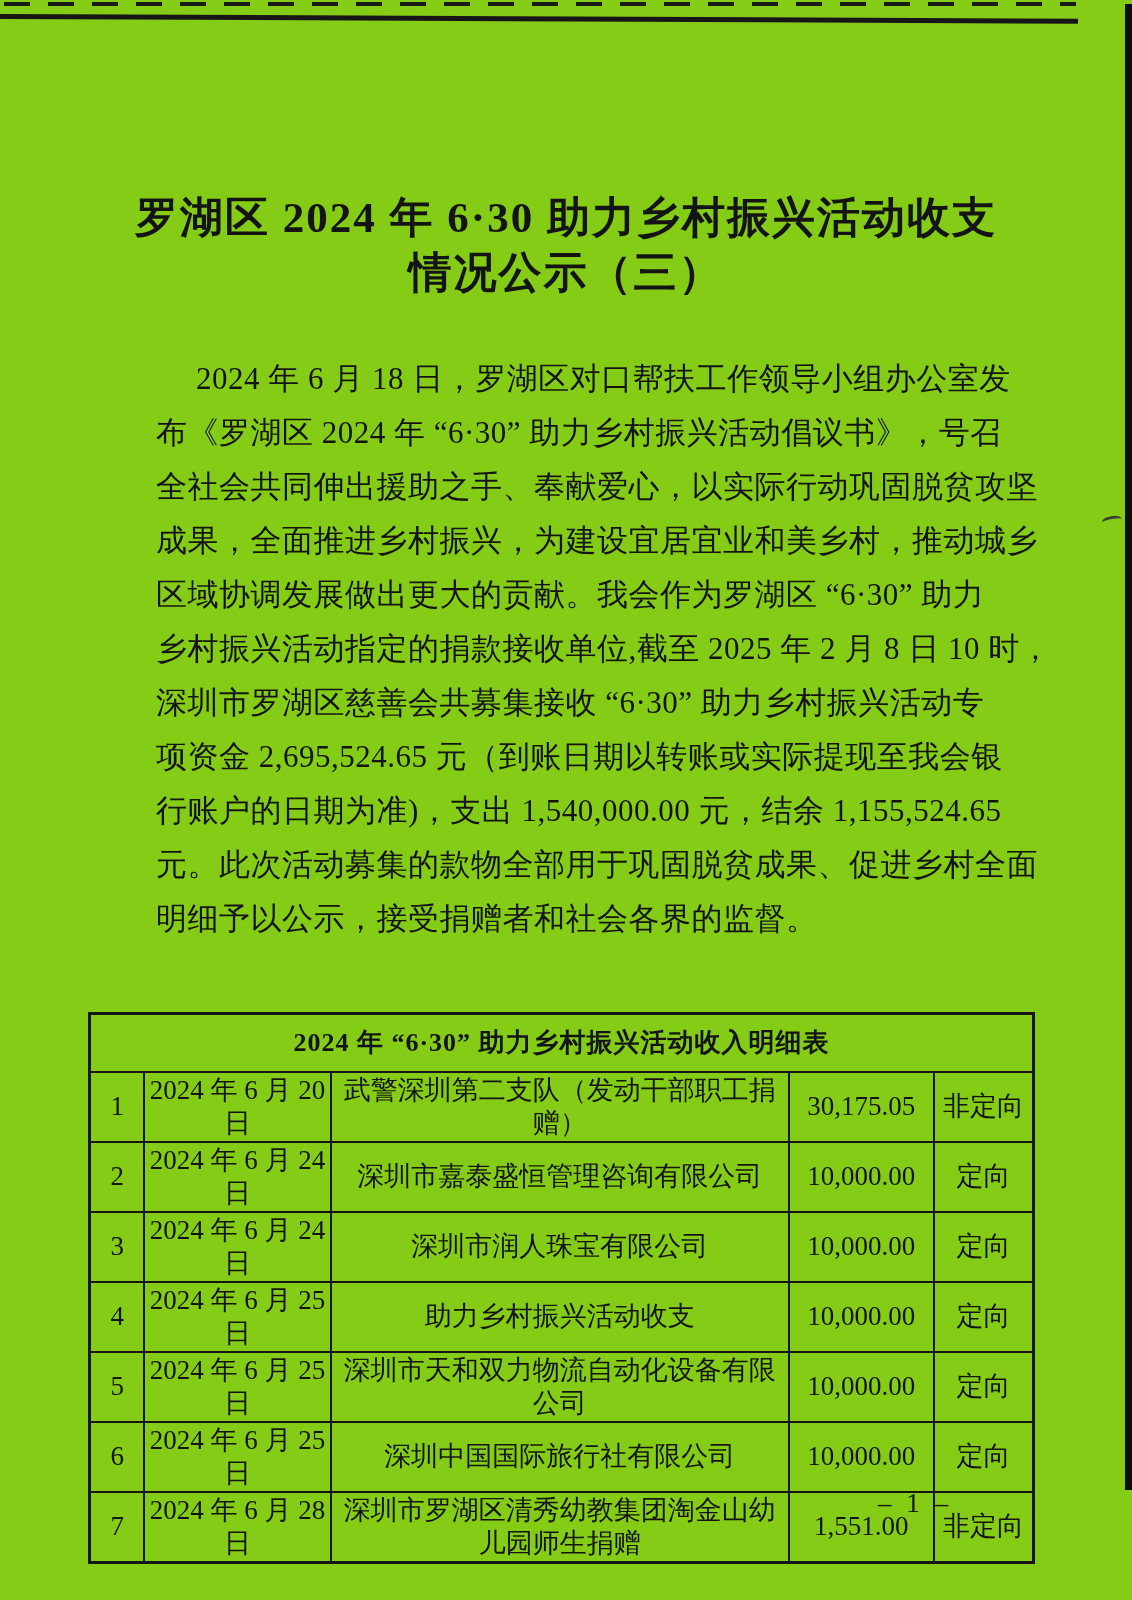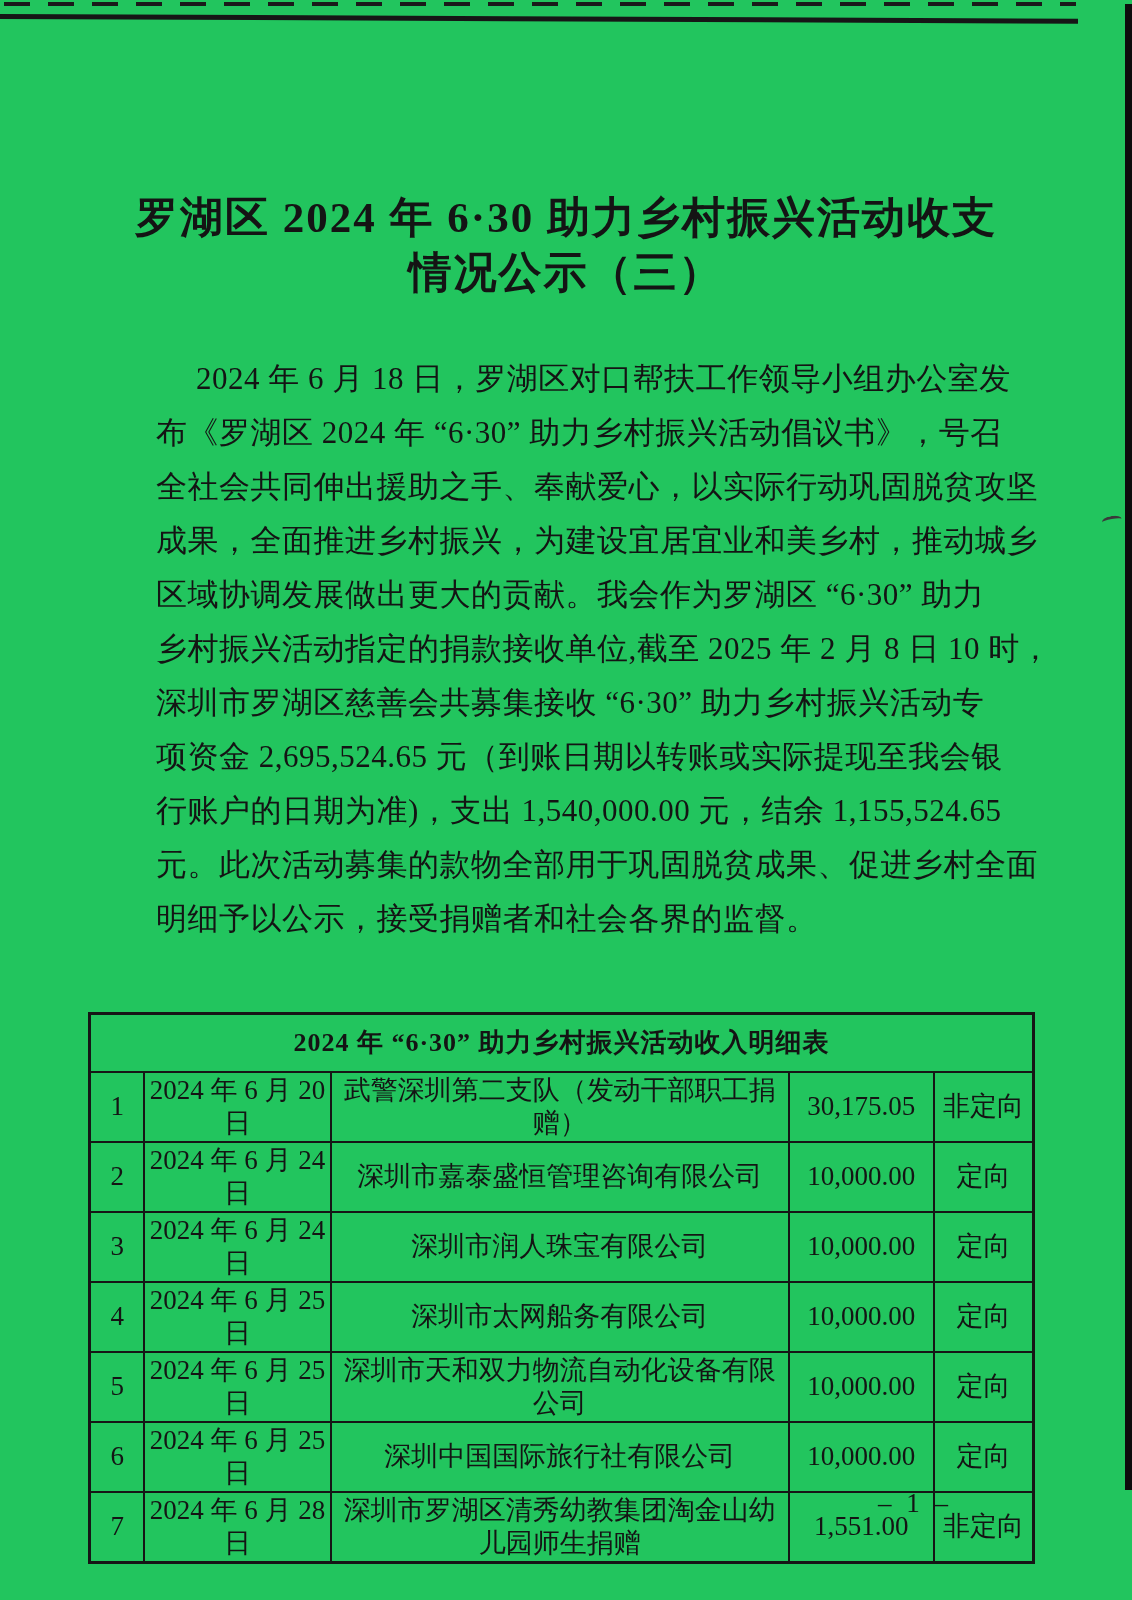--- a/index.html
+++ b/index.html
@@ -1,20 +1,20 @@
 <!DOCTYPE html>
 <html><head>
 <meta charset="utf-8">
 <style>
   * { margin:0; padding:0; box-sizing:border-box; }
   html,body { background:#e8e8e8; }
   .page {
     position:relative;
     width:1132px; height:1600px;
-    background:#22c55e;
+    background:#84cc16;
     font-family:"Liberation Serif", serif;
     color:#141414;
     overflow:hidden;
   }
   
   .scan-top-dots {
     position:absolute; top:2px; left:4px; width:1072px; height:4px;
     background:repeating-linear-gradient(90deg,#1a1a1a 0 26px,transparent 26px 44px);
   }
   .scan-top-line {
@@ -126,21 +126,21 @@
         <tr>
           <td>3</td>
           <td>2024 年 6 月 24 日</td>
           <td>深圳市润人珠宝有限公司</td>
           <td>10,000.00</td>
           <td>定向</td>
         </tr>
         <tr>
           <td>4</td>
           <td>2024 年 6 月 25 日</td>
-          <td>深圳市太网船务有限公司</td>
+          <td>助力乡村振兴活动收支</td>
           <td>10,000.00</td>
           <td>定向</td>
         </tr>
         <tr>
           <td>5</td>
           <td>2024 年 6 月 25 日</td>
           <td>深圳市天和双力物流自动化设备有限公司</td>
           <td>10,000.00</td>
           <td>定向</td>
         </tr>

